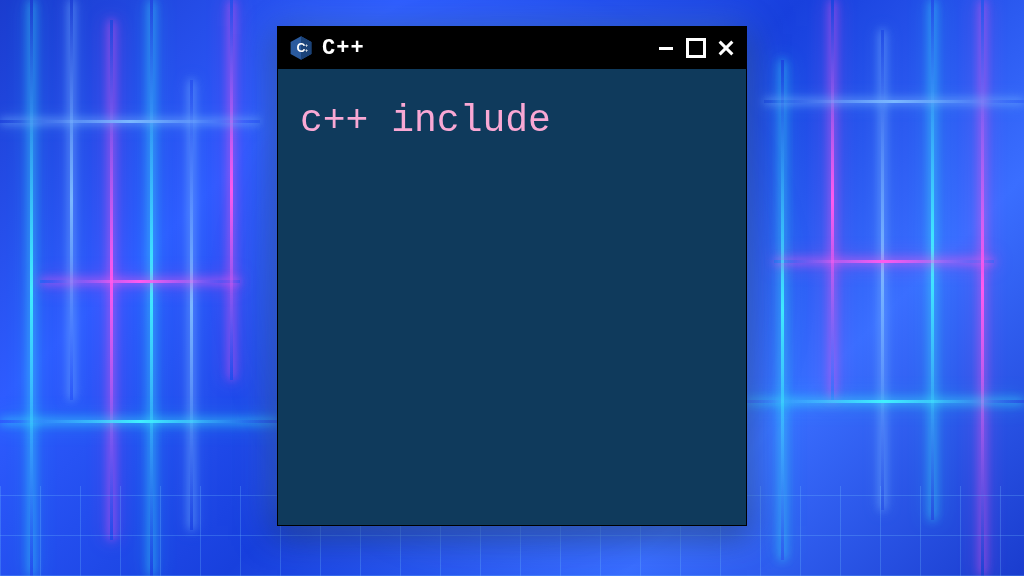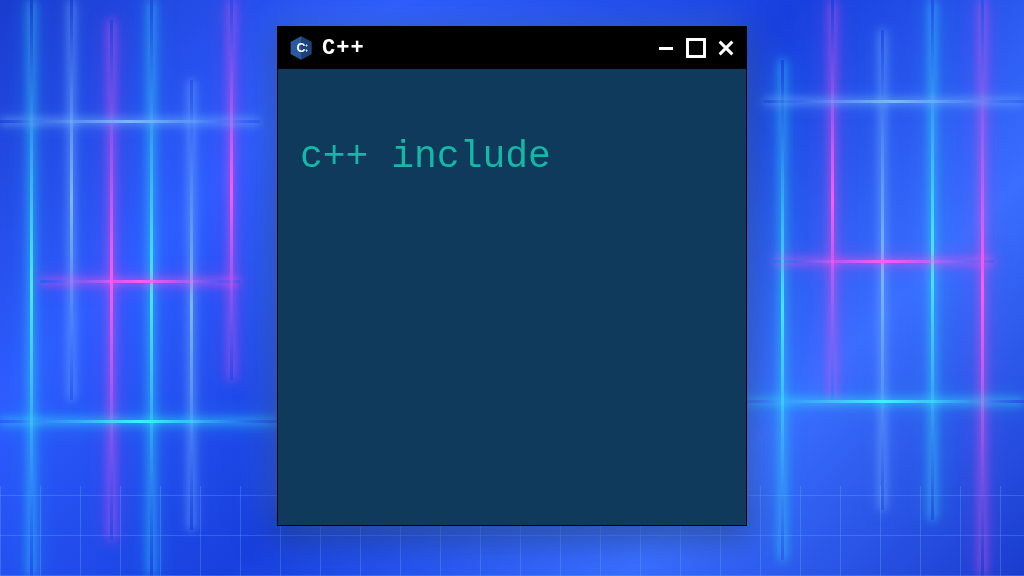--- a/index.html
+++ b/index.html
@@ -166,26 +166,25 @@
     .win-btn.close::before { transform: translate(-50%,-50%) rotate(45deg); }
     .win-btn.close::after  { transform: translate(-50%,-50%) rotate(-45deg); }
     
     .window-body {
       padding: 30px 22px;
       height: calc(100% - 42px);
       background: #0f3a5c;
     }
     
     .code-text {
-      color: #14b8a6;
+      color: #f9a8d4;
       font-family: "Consolas", "Menlo", "Courier New", monospace;
       font-size: 38px;
       letter-spacing: 0px;
       white-space: pre;
-      margin-top: 36px;
     }
   </style>
 </head>
 <body>
 
 <div class="bg-circuits">
 
   <div class="circuit-line vertical cyan" style="left:30px; top:0; height:576px;"></div>
   <div class="circuit-line vertical" style="left:70px; top:0; height:400px;"></div>
   <div class="circuit-line vertical pink" style="left:110px; top:20px; height:520px;"></div>

